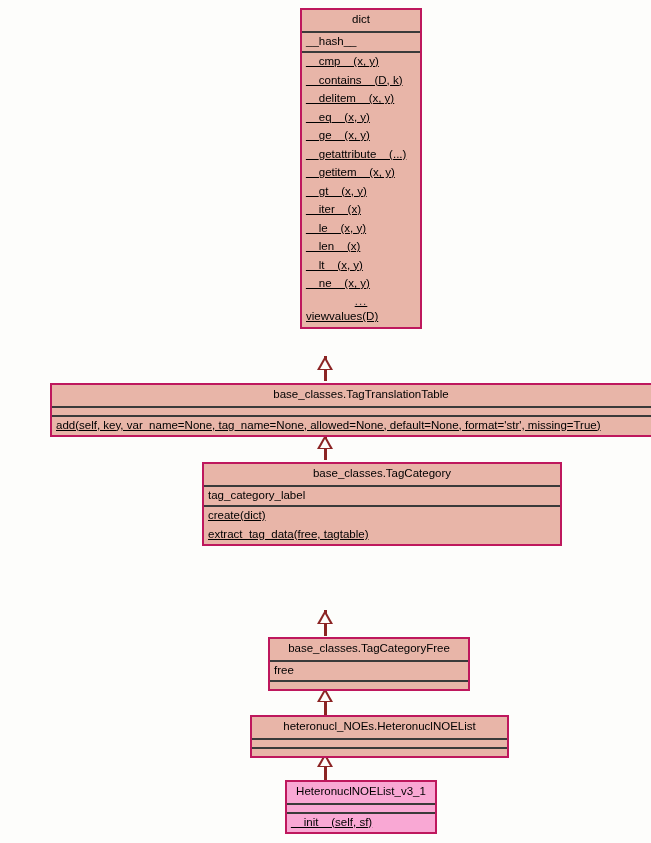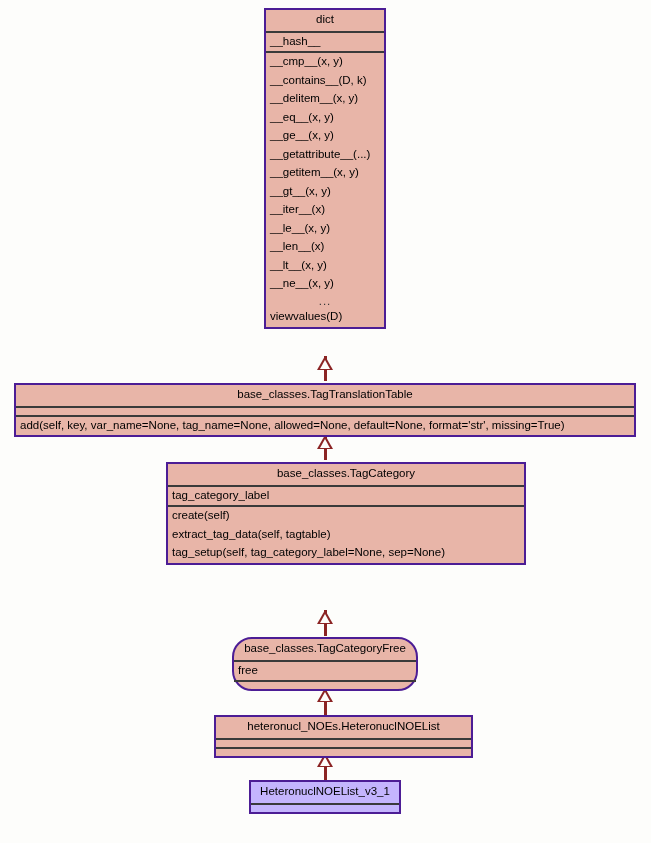--- a/index.html
+++ b/index.html
@@ -20,46 +20,48 @@
   #canvas {
     position: relative;
     width: 651px;
     height: 843px;
   }
 
   
   .uml-class {
     position: absolute;
     box-sizing: border-box;
-    border: 2px solid #4c1d95;
+    border: 2px solid #be185d;
     background: #e8b5a8;
     font-size: 11.5px;
     line-height: 1;
     color: #000;
     z-index: 5;
+    margin-left: 36px;
   }
   .uml-class.light {
-    background: #c4b5fd;
+    background: #f9a8d4;
   }
 
   .uml-title {
     text-align: center;
     font-size: 11.5px;
     padding: 4px 4px 5px 4px;
     border-bottom: 2px solid #3a3a3a;
     white-space: nowrap;
     overflow: hidden;
   }
 
   .uml-compartment {
     border-bottom: 2px solid #3a3a3a;
     padding: 0;
   }
   .uml-compartment:last-child {
     border-bottom: none;
+    text-decoration: underline;
   }
   .uml-compartment.empty {
     height: 7px;
   }
 
   .uml-row {
     padding: 3px 4px 4px 4px;
     white-space: nowrap;
     overflow: hidden;
     text-align: left;
@@ -174,38 +176,40 @@
       <div class="uml-row">add(self, key, var_name=None, tag_name=None, allowed=None, default=None, format='str', missing=True)</div>
     </div>
   </div>
 
   <div class="uml-class" style="left:166px; top:462px; width:360px;">
     <div class="uml-title">base_classes.TagCategory</div>
     <div class="uml-compartment">
       <div class="uml-row">tag_category_label</div>
     </div>
     <div class="uml-compartment">
-      <div class="uml-row">create(self)</div>
-      <div class="uml-row">extract_tag_data(self, tagtable)</div>
-      <div class="uml-row">tag_setup(self, tag_category_label=None, sep=None)</div>
-    </div>
-  </div>
-
-  <div class="uml-class" style="left:232px; top:637px; width:186px;border-radius:20px;">
+      <div class="uml-row">create(dict)</div>
+      <div class="uml-row">extract_tag_data(free, tagtable)</div>
+    </div>
+  </div>
+
+  <div class="uml-class" style="left:232px; top:637px; width:202px;">
     <div class="uml-title">base_classes.TagCategoryFree</div>
     <div class="uml-compartment">
       <div class="uml-row">free</div>
     </div>
     <div class="uml-compartment empty"></div>
   </div>
 
   <div class="uml-class" style="left:214px; top:715px; width:259px;">
     <div class="uml-title">heteronucl_NOEs.HeteronuclNOEList</div>
     <div class="uml-compartment empty"></div>
     <div class="uml-compartment empty"></div>
   </div>
 
   <div class="uml-class light" style="left:249px; top:780px; width:152px;">
     <div class="uml-title">HeteronuclNOEList_v3_1</div>
     <div class="uml-compartment empty"></div>
+    <div class="uml-compartment">
+      <div class="uml-row">__init__(self, sf)</div>
+    </div>
   </div>
 
 </div>
 
 </body></html>

